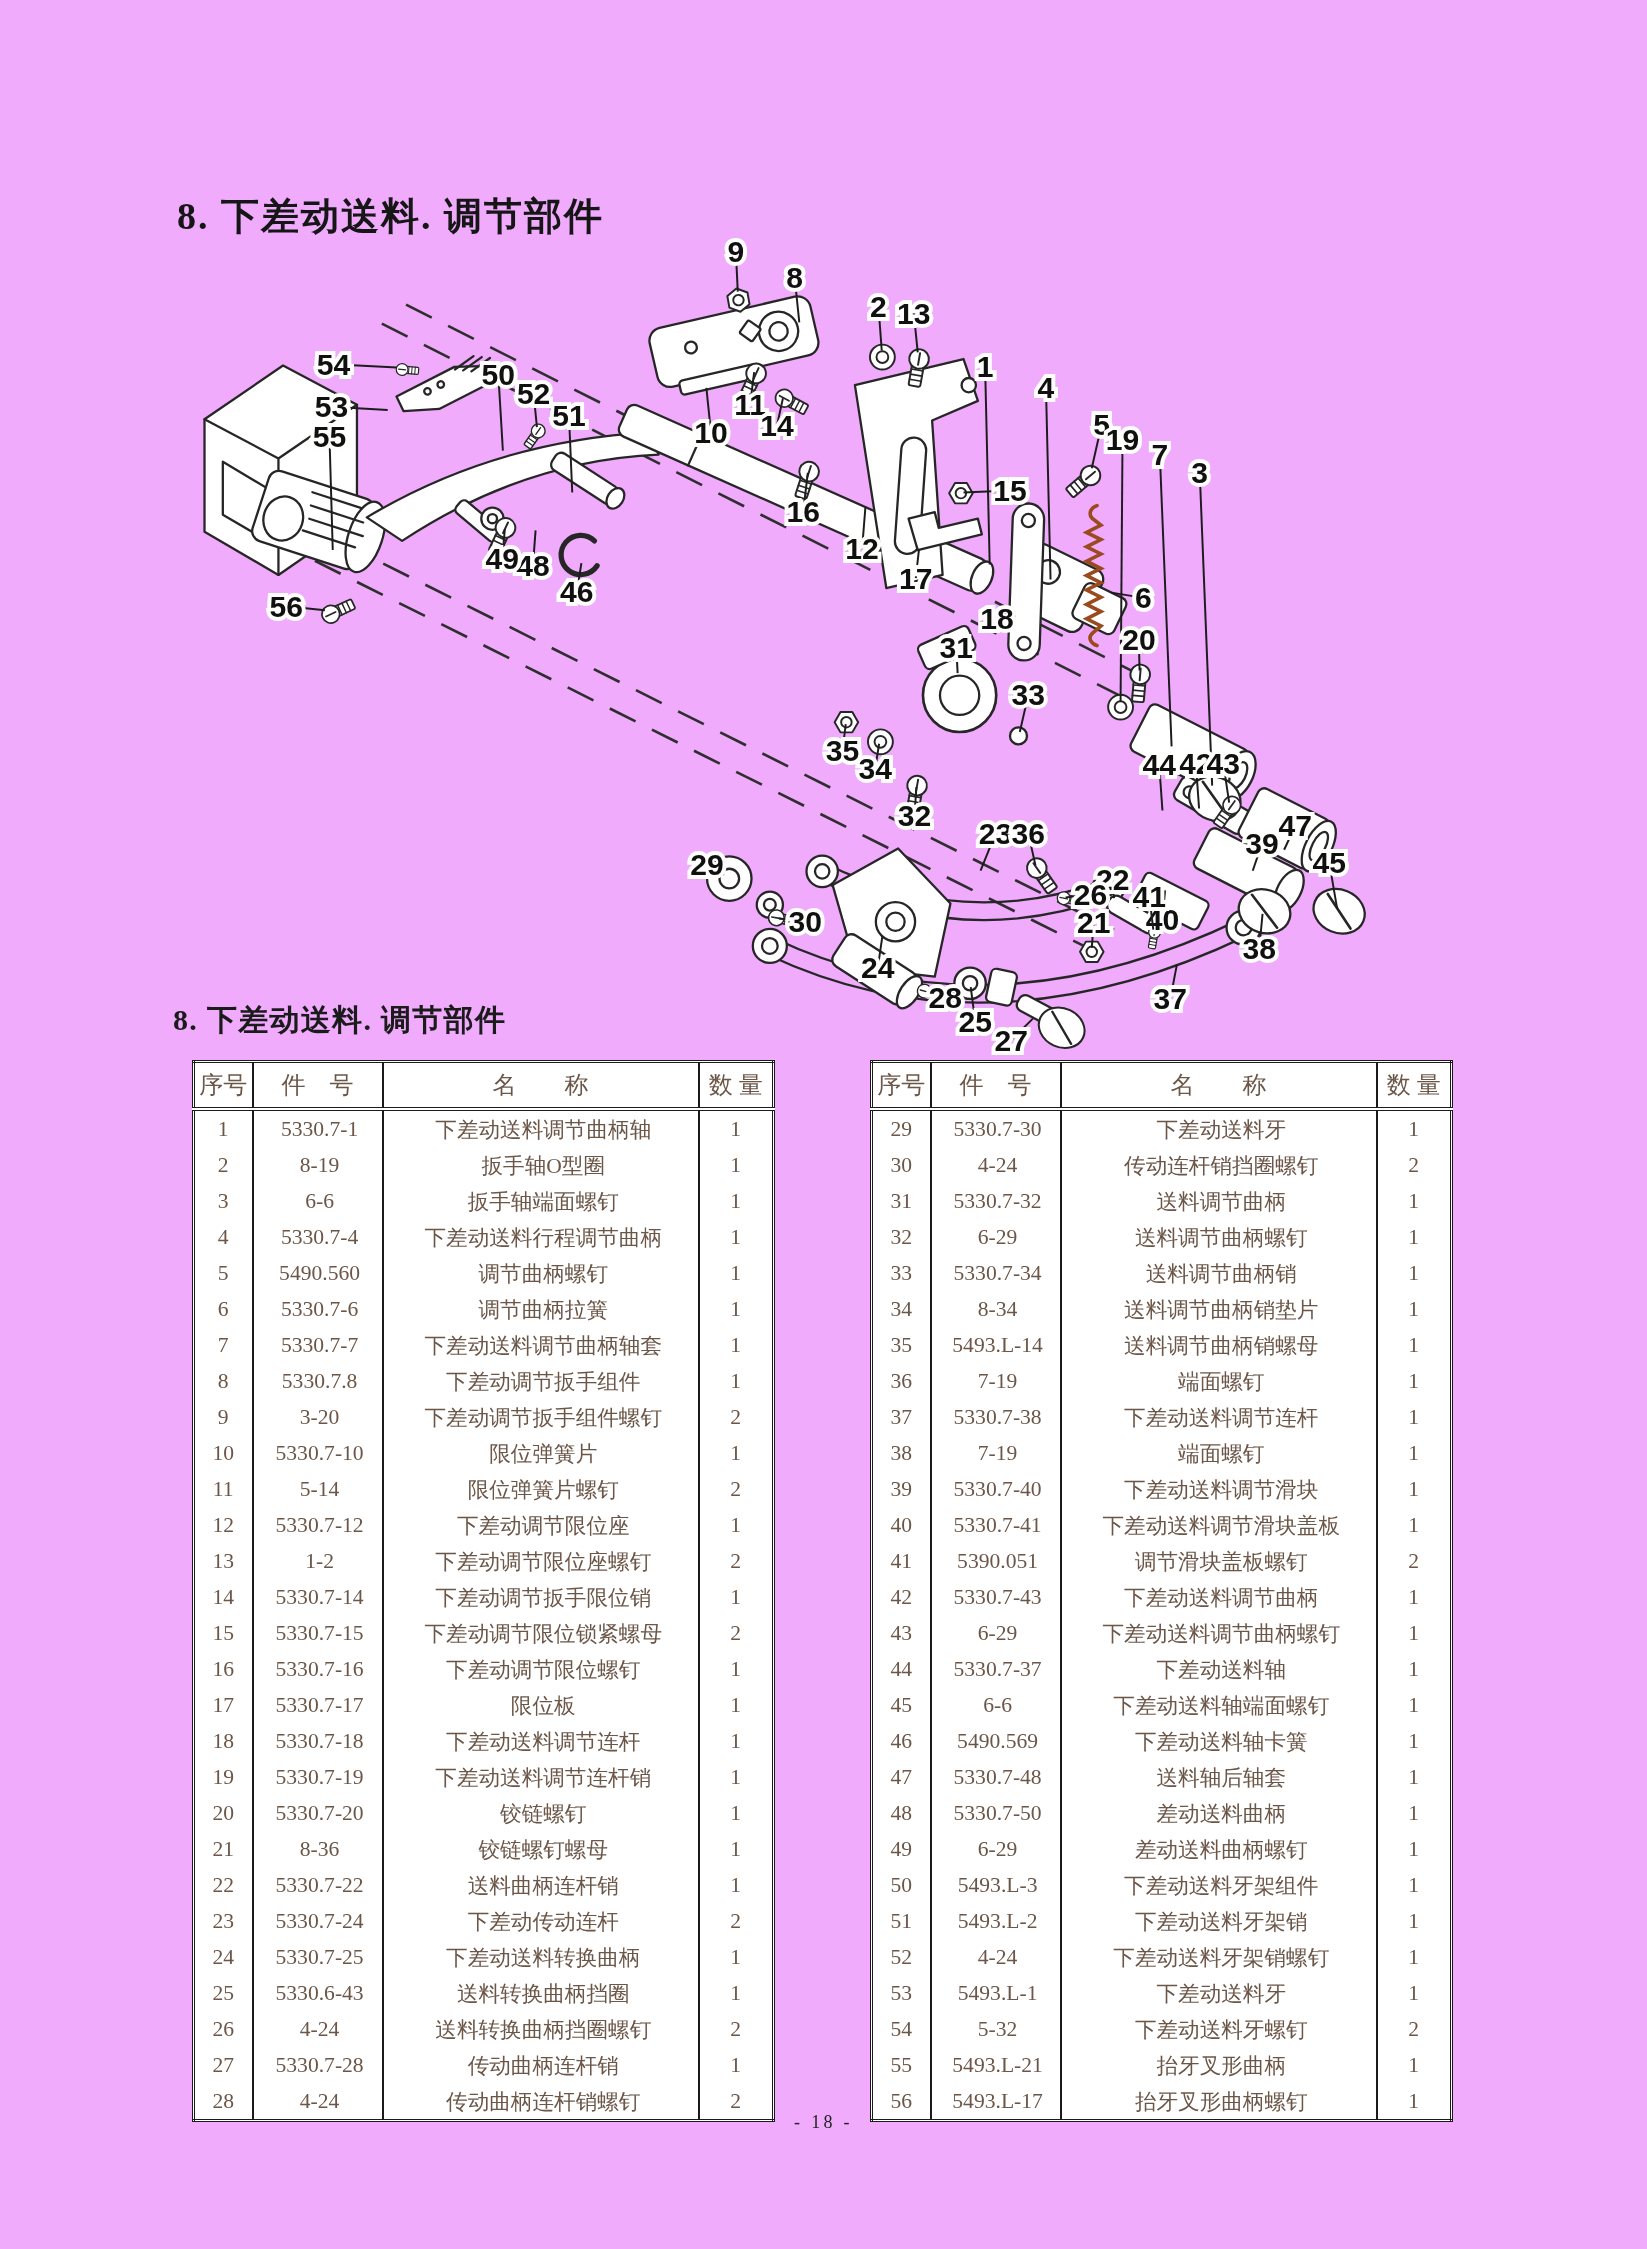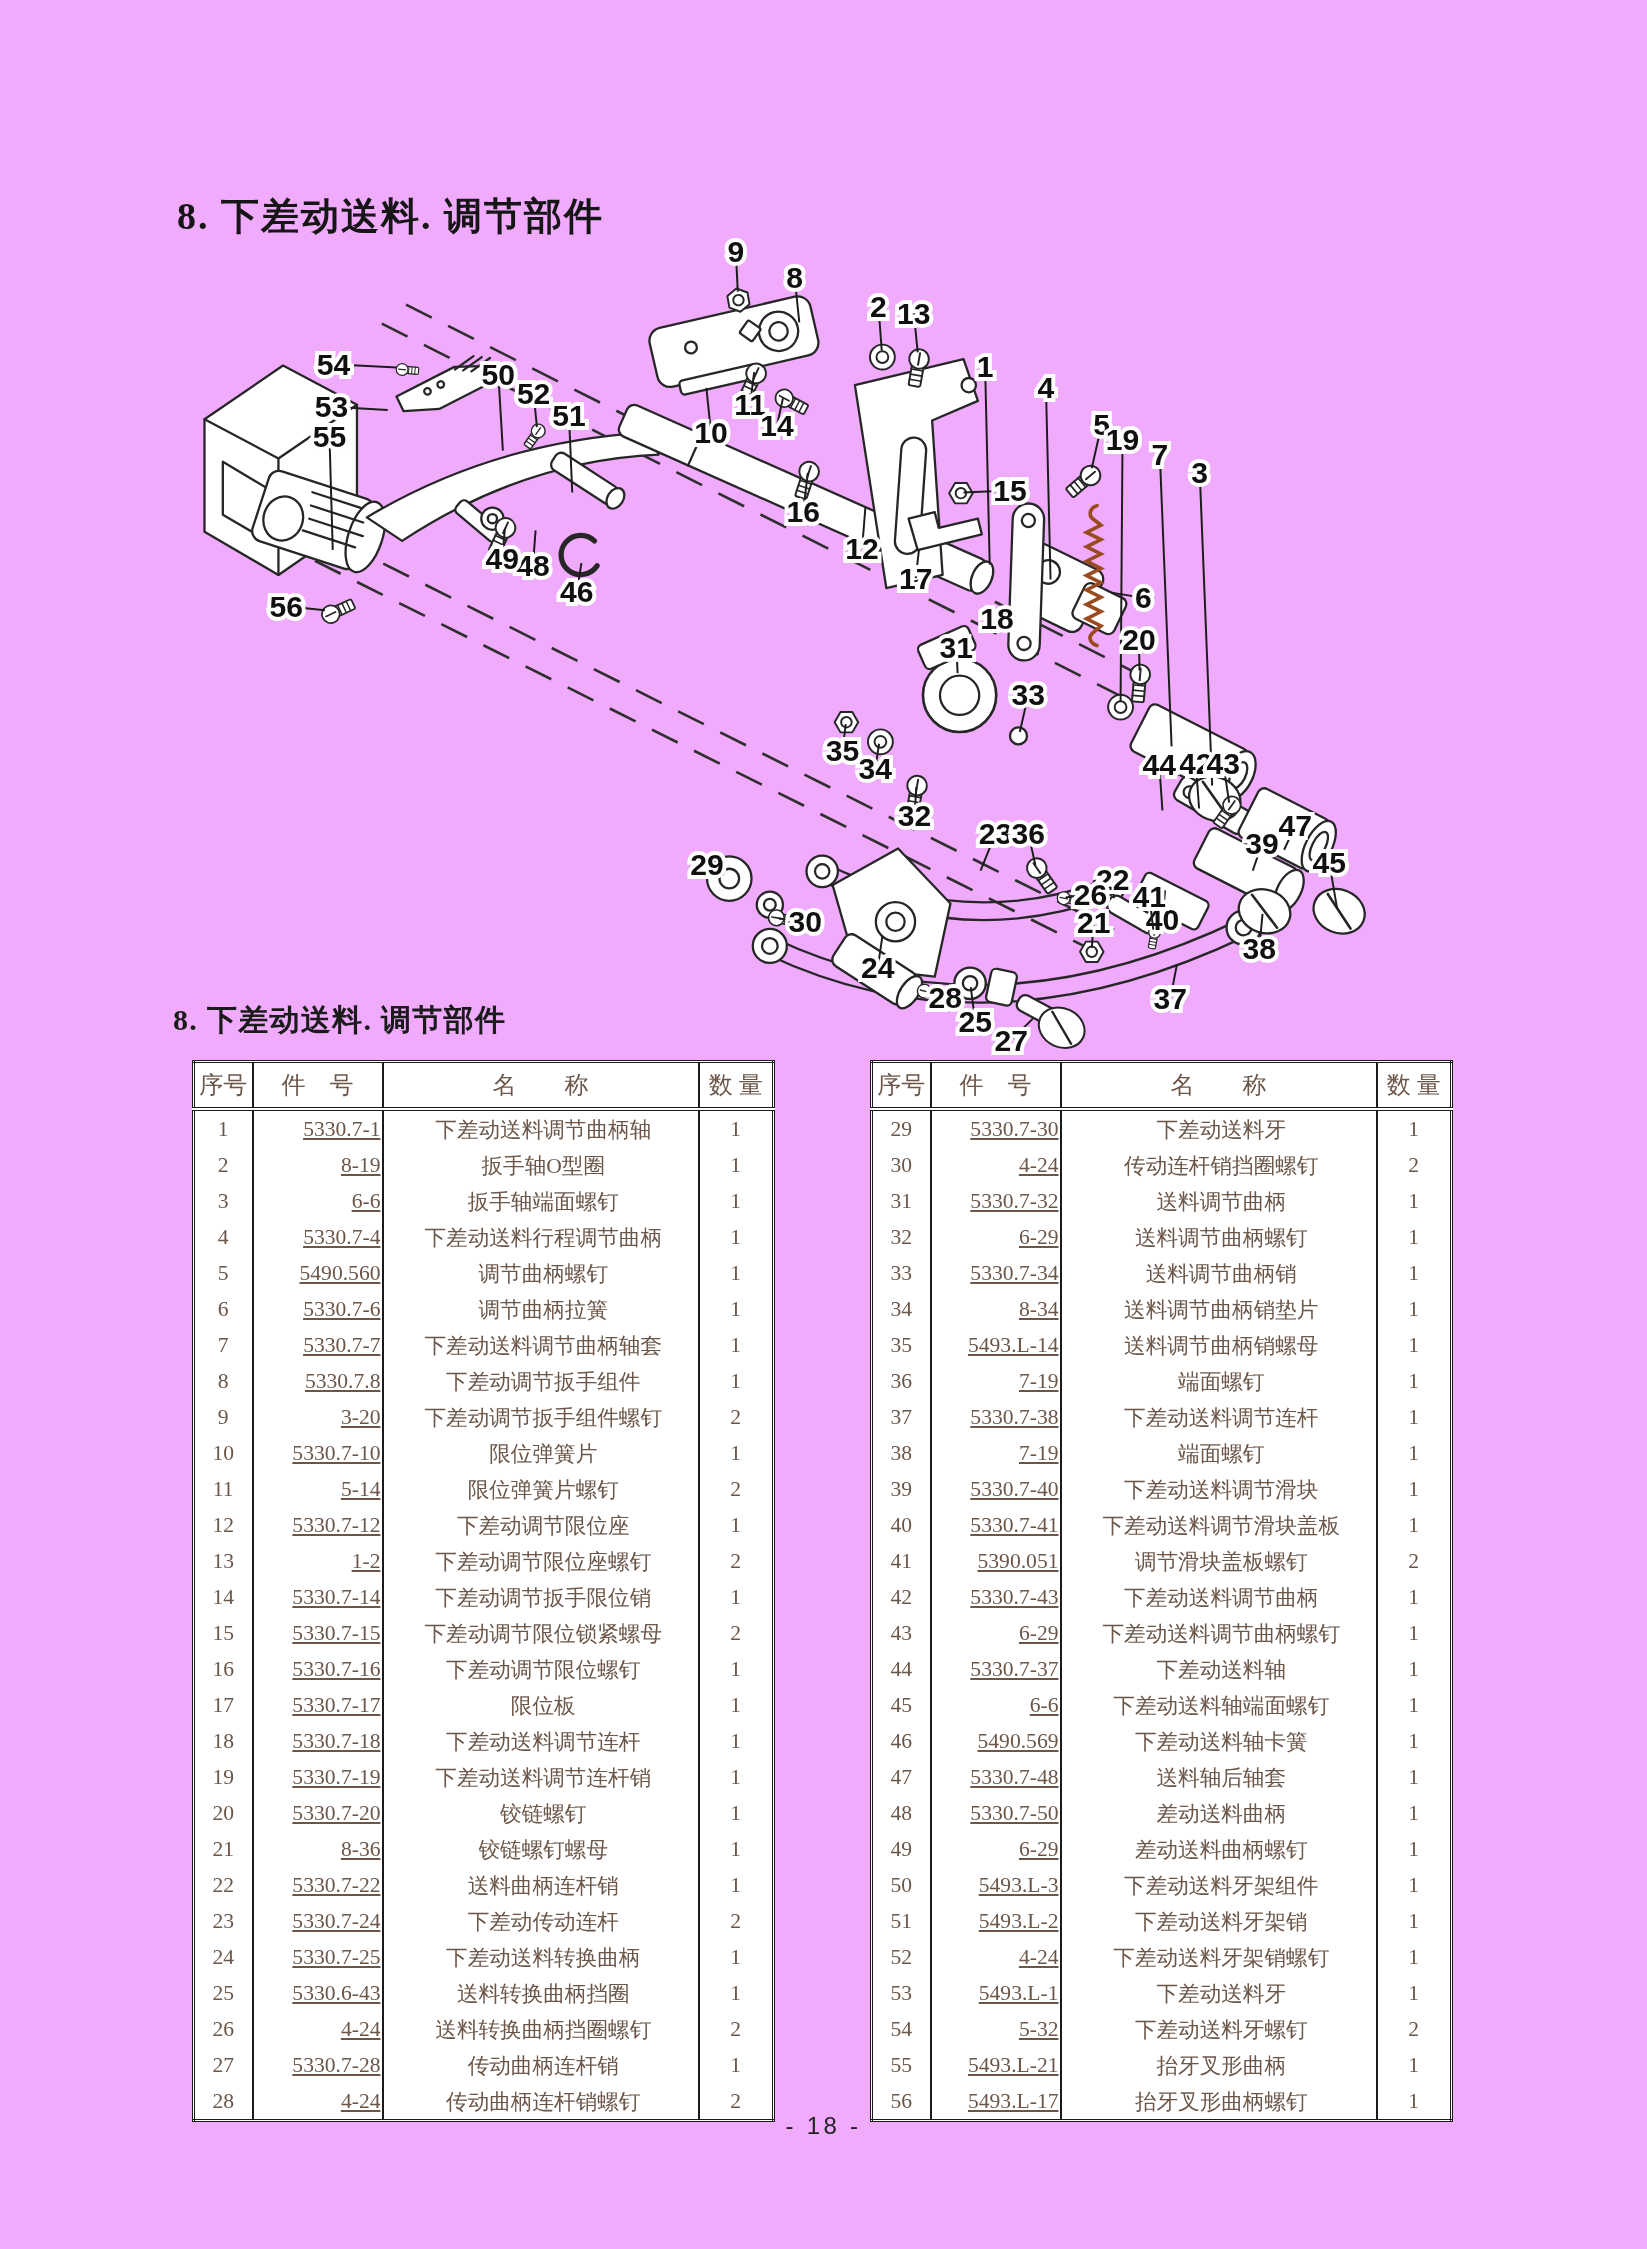--- a/index.html
+++ b/index.html
@@ -16,28 +16,28 @@
   #callouts text{font-family:"Liberation Sans",sans-serif;font-weight:bold;font-size:46px;fill:#101010;
         text-anchor:middle;dominant-baseline:central;paint-order:stroke;stroke:#fefefd;stroke-width:12px;}
   #callouts line{stroke:#1c1c1c;stroke-width:3;}
   .parts{position:absolute;border-collapse:collapse;table-layout:fixed;background:#fff;
         border:3.9px double #1a1a1a;padding-left:42px;}
   .parts th,.parts td{border-left:2px solid #1a1a1a;overflow:hidden;white-space:nowrap;
         font-family:"Liberation Serif",serif;color:#6b5648;}
   .parts th{height:42px;font-size:24px;font-weight:normal;border-bottom:4.6px double #1a1a1a;text-align:center;}
   .parts td{height:34px;font-size:21.6px;}
   .parts td.c0{text-align:center;}
-  .parts td.c1{text-align:right;padding-left:5.2px;text-decoration:underline;}
+  .parts td.c1{text-align:center;padding-left:5.2px;}
   .parts td.c2{text-align:center;padding-left:6.5px;}
   .parts td.c3{text-align:center;}
   col.w0{width:59px;}col.w1{width:130px;}col.w2{width:316px;}col.w3{width:75px;}
   .t-left{left:192px;top:1060px;}
   .t-right{left:870px;top:1060px;}
-  .page-number{position:absolute;left:0;top:2112px;width:1647px;text-align:center;font-size:24px;
-        letter-spacing:3.3px;color:#222;font-family:Liberation Sans, sans-serif;}
+  .page-number{position:absolute;left:0;top:2112px;width:1647px;text-align:center;font-size:18px;
+        letter-spacing:3.3px;color:#222;font-family:Liberation Serif, serif;}
 </style>
 </head>
 <body>
 
 <div class="page">
 
   <h1 class="main-title">8. 下差动送料. 调节部件</h1>
 
   <div class="diagram-wrap">
     <svg viewBox="0 360 2516 1270">

